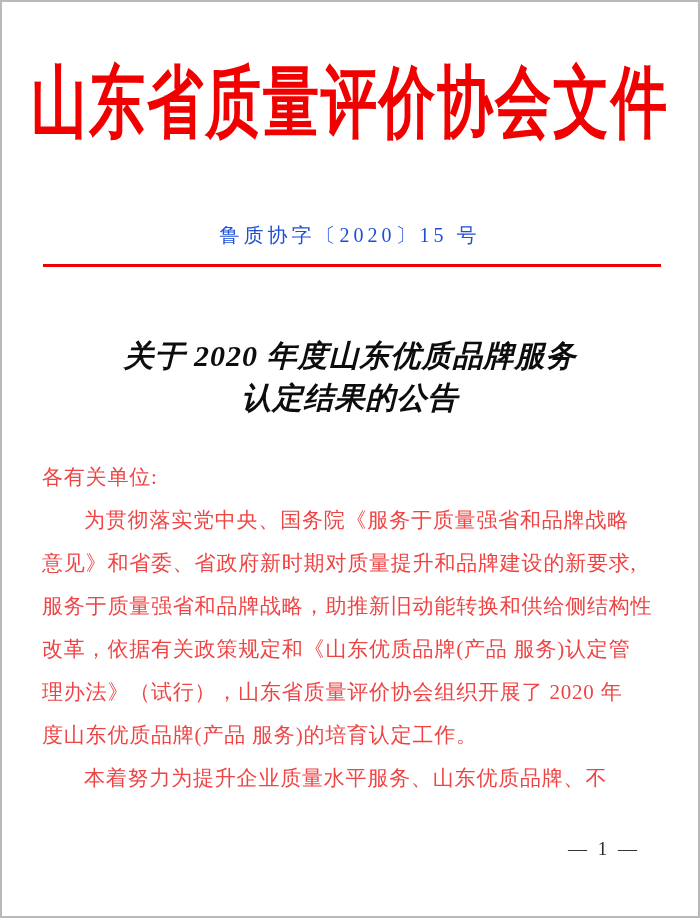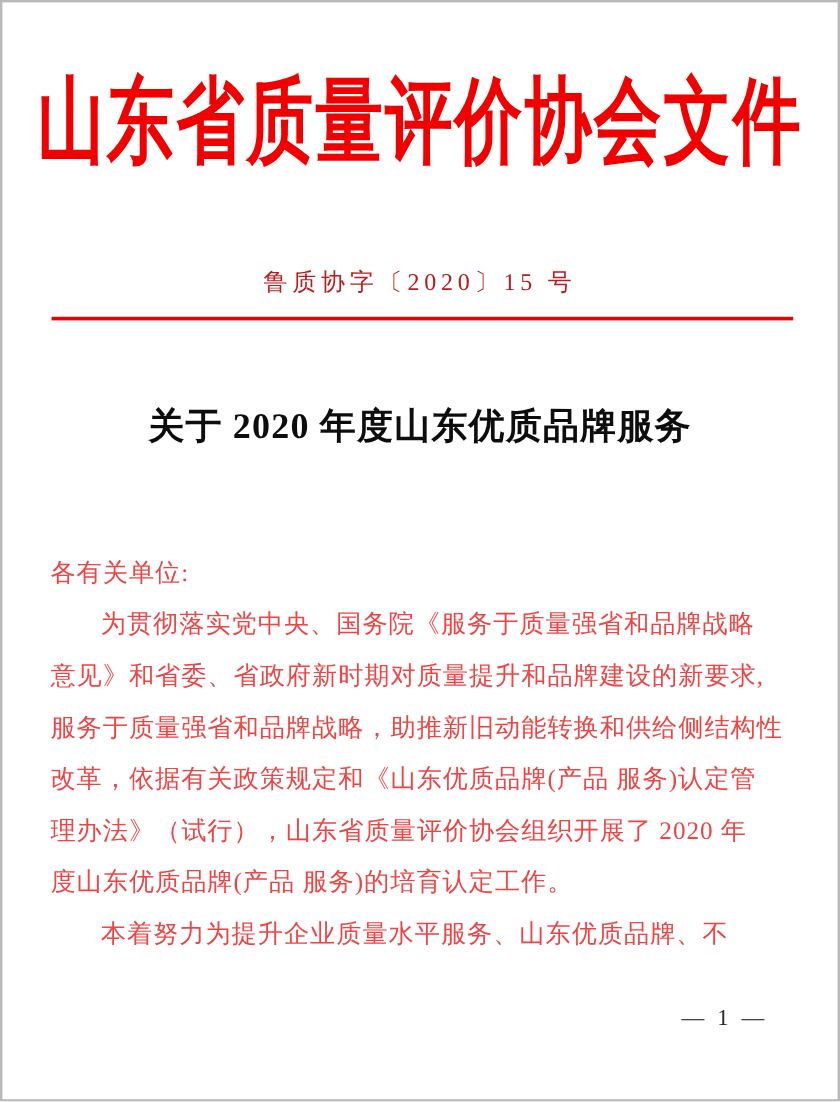--- a/index.html
+++ b/index.html
@@ -37,41 +37,42 @@
     white-space: nowrap;
   }
   .doc-number {
     position: absolute;
     top: 220px;
     left: 0;
     right: 0;
     text-align: center;
     font-size: 20px;
     letter-spacing: 4px;
-    color: #b91c1c;
+    color: #1d4ed8;
   }
   .red-rule {
     position: absolute;
     top: 262px;
     left: 41px;
     width: 618px;
     height: 3px;
     background: #f10000;
   }
   .doc-title {
     position: absolute;
     top: 333px;
     left: 0;
     right: 0;
     text-align: center;
     font-size: 30px;
     font-weight: bold;
     line-height: 42px;
     letter-spacing: 1px;
     color: #0d0d0d;
+    font-style: italic;
   }
   .doc-body {
     position: absolute;
     top: 454px;
     left: 40px;
     width: 622px;
     font-size: 21px;
     line-height: 43px;
     letter-spacing: 0.8px;
     color: #ef4444;
@@ -98,20 +99,21 @@
 <div class="page">
 
   <div class="letterhead">山东省质量评价协会文件</div>
 
   <div class="doc-number">鲁质协字〔2020〕15 号</div>
 
   <div class="red-rule"></div>
 
   <div class="doc-title">
     <div>关于 2020 年度山东优质品牌服务</div>
+    <div>认定结果的公告</div>
   </div>
 
   <div class="doc-body">
     <div class="line">各有关单位:</div>
     <div class="line indent">为贯彻落实党中央、国务院《服务于质量强省和品牌战略</div>
     <div class="line">意见》和省委、省政府新时期对质量提升和品牌建设的新要求,</div>
     <div class="line">服务于质量强省和品牌战略，助推新旧动能转换和供给侧结构性</div>
     <div class="line">改革，依据有关政策规定和《山东优质品牌(产品 服务)认定管</div>
     <div class="line">理办法》（试行），山东省质量评价协会组织开展了 2020 年</div>
     <div class="line">度山东优质品牌(产品 服务)的培育认定工作。</div>

